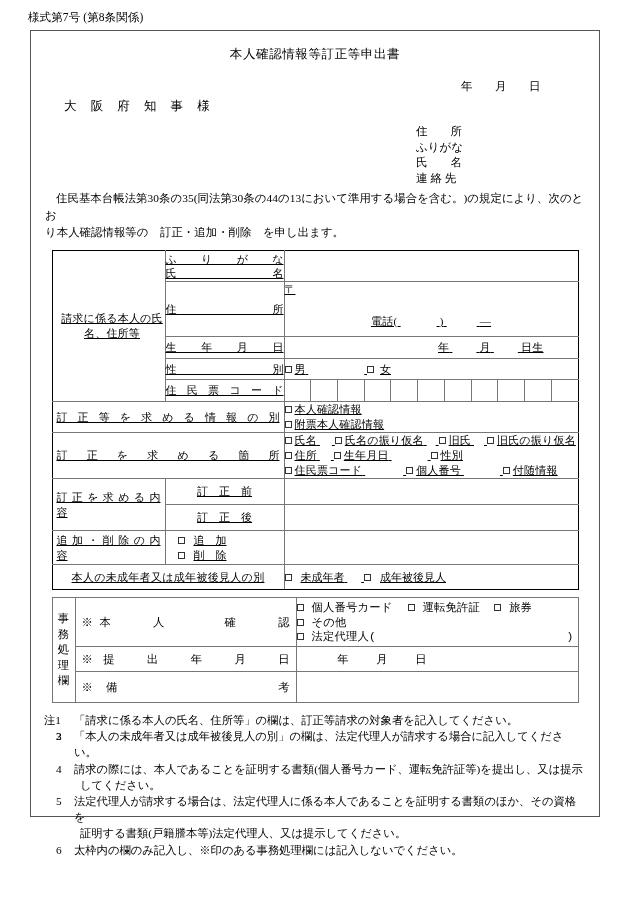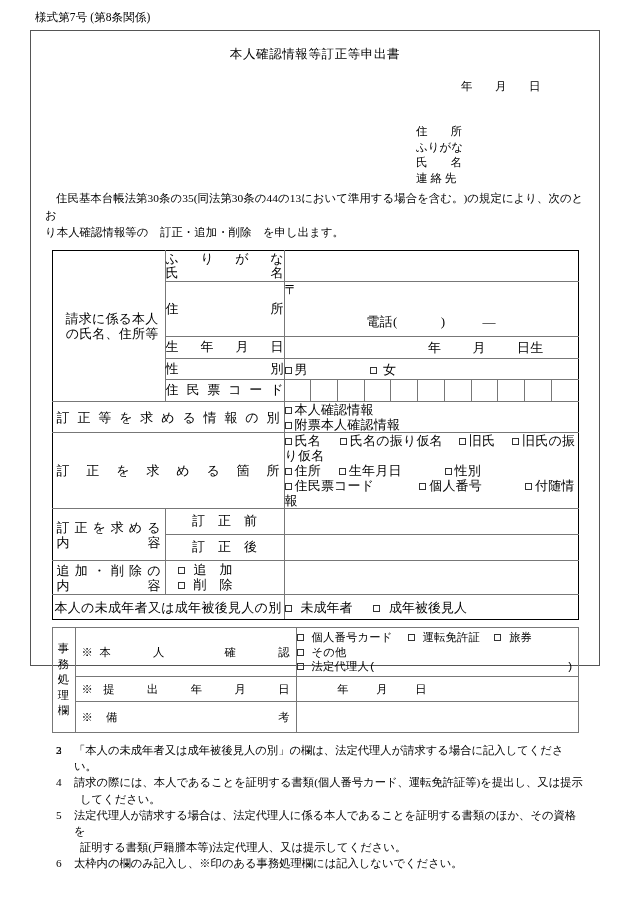--- a/index.html
+++ b/index.html
@@ -18,34 +18,34 @@
   .page {
     position: relative;
     width: 630px;
     height: 903px;
     box-sizing: border-box;
   }
 
   
   .form-no {
     position: absolute;
-    left: 35px;
+    left: 28px;
     top: 10px;
     font-size: 11.5px;
     letter-spacing: 0.1px;
     white-space: nowrap;
   }
 
   
   .frame {
     position: absolute;
     left: 30px;
     top: 30px;
     width: 570px;
-    height: 636px;
+    height: 787px;
     border: 1px solid #555;
     box-sizing: border-box;
   }
 
   
   .doc-title {
     text-align: center;
     font-size: 12.5px;
     margin-top: 15px;
     letter-spacing: 0.6px;
@@ -100,21 +100,22 @@
   table.main {
     border-collapse: collapse;
     margin: 9px auto 0 auto;
     width: 527px;
     table-layout: fixed;
   }
   table.main > tbody > tr > td {
     border: 1px solid #777;
     padding: 0;
     vertical-align: middle;
-    font-size: 13px;
+    font-size: 11px;
+    text-decoration: underline;
   }
   
   .main { border: 1.6px solid #000; }
   .main tr td.edge-l { border-left: 1.6px solid #000; }
   .main tr td.edge-r { border-right: 1.6px solid #000; }
   .main tr.top-edge td { border-top: 1.6px solid #000; }
   .main tr.bot-edge td { border-bottom: 1.6px solid #000; }
 
   .lbl {
     width: 112px;
@@ -217,20 +218,21 @@
 
   <div class="frame">
 
     <div class="doc-title">本人確認情報等訂正等申出書</div>
 
     <div class="date-line">
       <span class="d-y">年</span><span class="d-m">月</span><span>日</span>
     </div>
 
     <div class="addr-row">
+      <div class="addressee">大 阪 府 知 事 様</div>
       <div class="applicant">
         <div>住　　所</div>
         <div>ふりがな</div>
         <div>氏　　名</div>
         <div>連 絡 先</div>
       </div>
     </div>
 
     <div class="statute">
       <p class="ind">住民基本台帳法第30条の35(同法第30条の44の13において準用する場合を含む。)の規定により、次のとお</p>
@@ -449,20 +451,23 @@
             <div class="spread">※備　　　　　　考</div>
           </td>
           <td class="val" style="height:30px;">
             <span></span>
           </td>
         </tr>
       </tbody>
     </table>
 
     <div class="notes">
+      <div class="note n1">
+        <span class="num">注1</span><span>「請求に係る本人の氏名、住所等」の欄は、訂正等請求の対象者を記入してください。</span>
+      </div>
       <div class="note">
         <span class="num" style="padding-left:12px;">2</span>
       </div>
       <div class="note">
         <span class="num" style="padding-left:12px;">3</span><span>「本人の未成年者又は成年被後見人の別」の欄は、法定代理人が請求する場合に記入してください。</span>
       </div>
       <div class="note">
         <span class="num" style="padding-left:12px;">4</span><span>請求の際には、本人であることを証明する書類(個人番号カード、運転免許証等)を提出し、又は提示</span>
         <div style="padding-left:6px;">してください。</div>
       </div>

